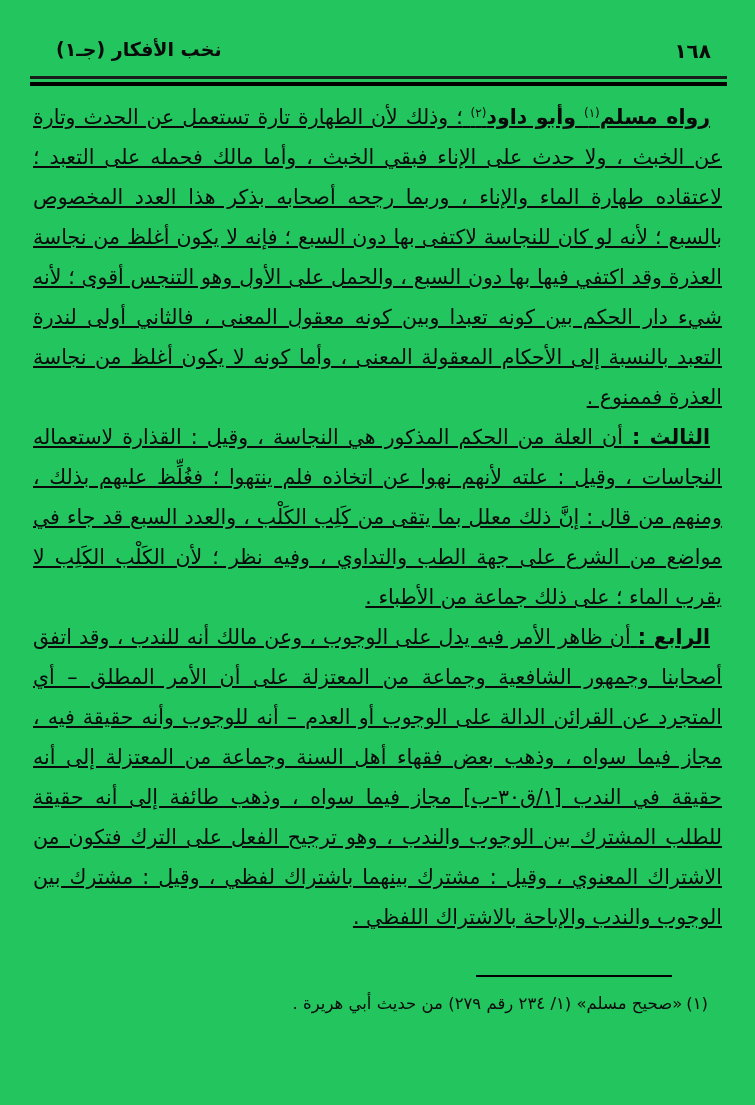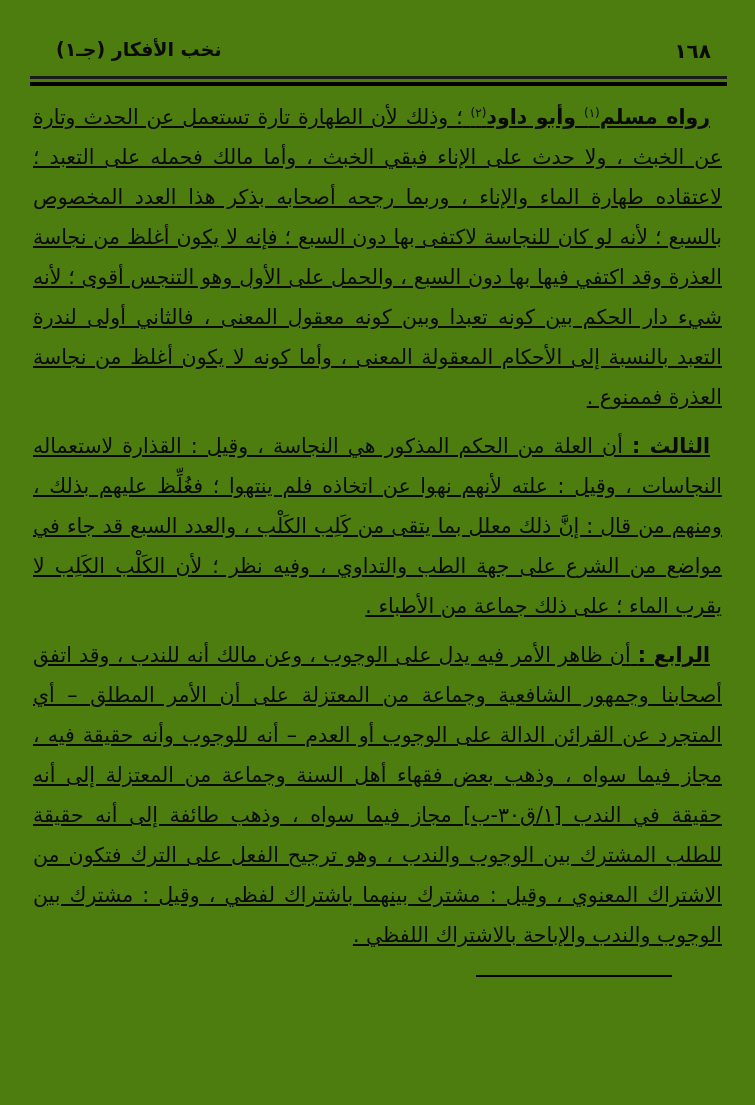--- a/index.html
+++ b/index.html
@@ -4,21 +4,21 @@
 <style>
   html, body {
     margin: 0;
     padding: 0;
     background: #ffffff;
   }
   .page {
     position: relative;
     width: 755px;
     height: 1105px;
-    background: #4d7c0f;
+    background: #22c55e;
     color: #0a0a0a;
     font-family: "DejaVu Sans", sans-serif;
     overflow: hidden;
     box-sizing: border-box;
   }
 
   
   .page-header {
     position: absolute;
     top: 38px;
@@ -65,21 +65,20 @@
     line-height: 40px;
     text-align: justify;
     text-align-last: right;
   }
   .para {
     margin: 0;
     text-indent: 12px;
     text-decoration: underline;
   }
   .para + .para {
-    margin-top: 9px;
   }
   .para b { font-weight: bold; }
   .para sup {
     font-size: 12px;
     line-height: 0;
     vertical-align: 7px;
   }
 
   
   .footnote-sep {
@@ -125,15 +124,18 @@
 
     <p class="para"><b>الثالث :</b> <span>أن العلة من الحكم المذكور هي النجاسة ، وقيل : القذارة لاستعماله النجاسات ، وقيل : علته لأنهم نهوا عن اتخاذه فلم ينتهوا ؛ فغُلِّظ عليهم بذلك ، ومنهم من قال : إنَّ ذلك معلل بما يتقى من كَلِب الكَلْب ، والعدد السبع قد جاء في مواضع من الشرع على جهة الطب والتداوي ، وفيه نظر ؛ لأن الكَلْب الكَلِب لا يقرب الماء ؛ على ذلك جماعة من الأطباء .</span></p>
 
     <p class="para"><b>الرابع :</b> <span>أن ظاهر الأمر فيه يدل على الوجوب ، وعن مالك أنه للندب ، وقد اتفق أصحابنا وجمهور الشافعية وجماعة من المعتزلة على أن الأمر المطلق – أي المتجرد عن القرائن الدالة على الوجوب أو العدم – أنه للوجوب وأنه حقيقة فيه ، مجاز فيما سواه ، وذهب بعض فقهاء أهل السنة وجماعة من المعتزلة إلى أنه حقيقة في الندب [١/ق٣٠-ب] مجاز فيما سواه ، وذهب طائفة إلى أنه حقيقة للطلب المشترك بين الوجوب والندب ، وهو ترجيح الفعل على الترك فتكون من الاشتراك المعنوي ، وقيل : مشترك بينهما باشتراك لفظي ، وقيل : مشترك بين الوجوب والندب والإباحة بالاشتراك اللفظي .</span></p>
 
   </main>
 
   <div class="footnote-sep"></div>
 
   <div class="footnotes">
+    <div class="footnote">
+      <span class="fn-marker">(١)</span><span>«صحيح مسلم» (١/ ٢٣٤ رقم ٢٧٩) من حديث أبي هريرة .</span>
+    </div>
   </div>
 
 </div>
 
 </body></html>

